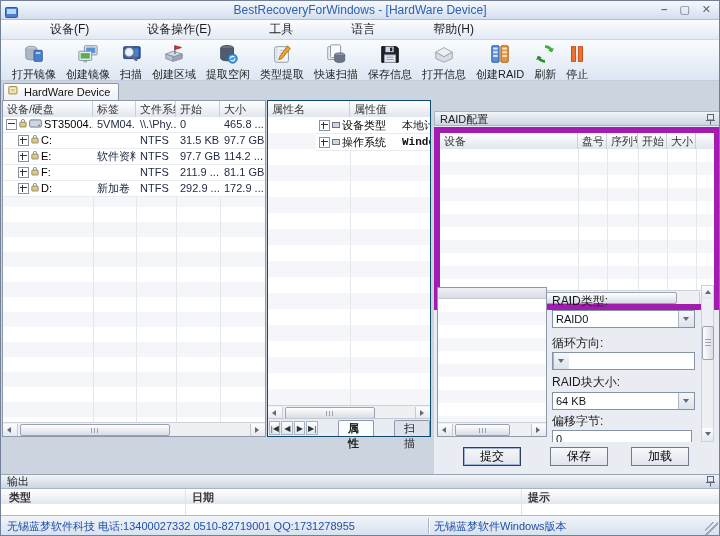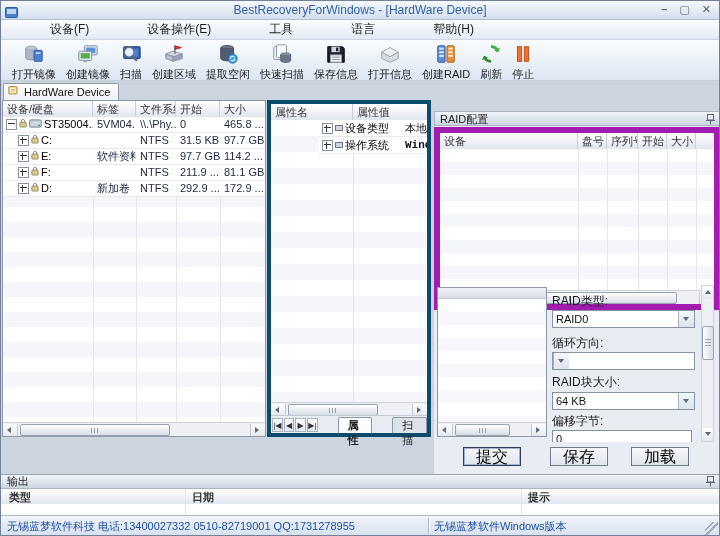--- a/index.html
+++ b/index.html
@@ -50,21 +50,21 @@
   .tri.r{border-top:3px solid transparent;border-bottom:3px solid transparent;border-left:4px solid #5f6a7a;}
   .tri.u{border-left:3px solid transparent;border-right:3px solid transparent;border-bottom:4px solid #5f6a7a;left:3px;top:4px;}
   .tri.d{border-left:3px solid transparent;border-right:3px solid transparent;border-top:4px solid #5f6a7a;left:3px;top:4px;}
   .sb-track{flex:1;position:relative;height:12px;}
   .sb-thumb{position:absolute;top:0;height:12px;background:linear-gradient(#fefefe,#d8dde5);border:1px solid #9aa3b1;border-radius:2px;box-sizing:border-box;}
   .sb-thumb::after{content:"";position:absolute;left:50%;top:3px;width:7px;height:5px;margin-left:-4px;background:repeating-linear-gradient(90deg,#9aa3b1 0 1px,transparent 1px 3px);}
   .vthumb{position:absolute;left:0;width:12px;background:linear-gradient(90deg,#fefefe,#d8dde5);border:1px solid #9aa3b1;border-radius:2px;box-sizing:border-box;}
   .vthumb::after{content:"";position:absolute;top:50%;left:2px;height:7px;width:6px;margin-top:-4px;background:repeating-linear-gradient(180deg,#9aa3b1 0 1px,transparent 1px 3px);}
 
   
-  .prop-panel{position:absolute;left:266px;top:99px;width:164px;height:337px;background:#fff;border:4px solid #0c4a6e;box-sizing:border-box;}
+  .prop-panel{position:absolute;left:266px;top:99px;width:164px;height:337px;background:#fff;border:1px solid #0c4a6e;box-sizing:border-box;}
   .pp-body{position:absolute;left:0;right:0;top:16px;bottom:30px;background:repeating-linear-gradient(180deg,#ffffff 0 16px,#f4f6f9 16px 32px);overflow:hidden;padding-left:48px;}
   .prow{display:flex;height:16px;font-size:11px;line-height:16px;border-bottom:1px solid #e9ebf0;background:#fff;position:relative;z-index:2;}
   .prow .pn{width:82px;flex:none;display:flex;align-items:center;gap:2px;padding-left:3px;color:#000;box-sizing:border-box;}
   .prow .pv{flex:1;padding-left:4px;color:#10131c;white-space:nowrap;overflow:hidden;}
   .pv.mono{font-family:"Liberation Mono","DejaVu Sans Mono",monospace;font-weight:bold;font-size:11px;}
   .pp-hscroll{position:absolute;left:0;right:0;bottom:17px;height:13px;background:#eef0f3;border-top:1px solid #cdd2da;display:flex;align-items:center;}
   .pp-tabs{position:absolute;left:0;right:0;bottom:0;height:17px;background:#e9edf3;border-top:1px solid #c3cad4;display:flex;align-items:flex-end;font-size:11px;}
   .navbtn{width:15px;height:14px;margin:0 0 1px 1px;background:linear-gradient(#fdfdfe,#e2e7ee);border:1px solid #aab3c0;font-size:8px;line-height:13px;text-align:center;color:#333;box-sizing:border-box;}
   .ptab{height:15px;line-height:15px;padding:0 9px;border:1px solid #8e98a8;border-bottom:none;background:#dde2ea;color:#222;margin-left:20px;border-radius:2px 2px 0 0;}
   .ptab.active{background:#fbfcfd;font-weight:bold;}
@@ -80,21 +80,21 @@
   .lb-head{height:10px;background:linear-gradient(#eef1f5,#d8dee7);border-bottom:1px solid #c3cad4;}
   .lb-body{position:absolute;left:0;right:0;top:11px;bottom:12px;background:repeating-linear-gradient(180deg,#ffffff 0 13px,#f5f7fa 13px 26px);}
   .raid-form{position:absolute;left:116px;top:0;width:150px;height:157px;overflow:hidden;font-size:12px;color:#1a1a1a;}
   .raid-form label{position:absolute;left:2px;white-space:nowrap;}
   .combo{position:absolute;left:2px;width:143px;height:18px;background:#fff;border:1px solid #8593a5;box-sizing:border-box;display:flex;align-items:center;font-size:11px;color:#10131c;}
   .combo .ctext{padding-left:3px;white-space:nowrap;overflow:hidden;flex:1;}
   .combo .cbtn{width:15px;height:16px;background:linear-gradient(#f5f7fa,#dde3eb);border-left:1px solid #aab4c2;position:relative;flex:none;}
   .textbox{position:absolute;left:2px;width:140px;height:18px;background:#fff;border:1px solid #8593a5;box-sizing:border-box;font-size:11px;color:#10131c;padding:2px 0 0 3px;}
   .vscroll{position:absolute;left:267px;top:0;width:13px;height:157px;background:#eef0f3;border:1px solid #cdd2da;box-sizing:border-box;}
   .vsb{position:absolute;left:0;width:11px;height:13px;background:linear-gradient(#fdfdfe,#e4e9ef);}
-  .btnrow .btn{position:absolute;top:0;width:58px;height:19px;background:linear-gradient(#f7f8fa,#dfe4ec);border:1px solid #707a88;font-size:16px;text-align:center;line-height:17px;color:#000;box-sizing:border-box;}
+  .btnrow .btn{position:absolute;top:0;width:58px;height:19px;background:linear-gradient(#f7f8fa,#dfe4ec);border:1px solid #707a88;font-size:12px;text-align:center;line-height:17px;color:#000;box-sizing:border-box;}
   .btnrow{position:absolute;left:0;top:336px;width:286px;height:20px;}
   .btn.default{border:1px solid #2f3f55;box-shadow:inset 0 0 0 1px #9fb4d4;}
 
   
   .output{position:absolute;left:0;top:445px;width:718px;height:69px;background:#fff;border-top:1px solid #99a4b5;margin-top:28px;}
   .out-band{position:absolute;left:0;top:0;width:100%;height:14px;background:linear-gradient(#f2f5f9,#ccd5e2);border-bottom:1px solid #aab4c4;font-size:11px;color:#222;line-height:13px;padding-left:6px;box-sizing:border-box;}
   .out-head{position:absolute;left:0;top:14px;width:100%;height:15px;background:linear-gradient(#ffffff,#e1e6ee);border-bottom:1px solid #c8cedb;font-size:11px;color:#333;}
   .out-head span{position:absolute;top:1px;font-weight:bold;}
   .out-body{position:absolute;left:0;top:29px;right:0;bottom:0;background:repeating-linear-gradient(180deg,#ffffff 0 13px,#f5f7fa 13px 26px);}
   .out-vl{position:absolute;top:14px;bottom:0;width:1px;background:#e0e4ea;}
@@ -176,20 +176,31 @@
       <span>创建区域</span>
     </div>
     <div class="tbtn">
       <span><svg viewBox="0 0 24 24" width="22" height="22">
             <ellipse cx="11" cy="5.5" rx="7" ry="2.8" fill="#6a7486" stroke="#434c5c"></ellipse>
             <path d="M4 5.5v11c0 1.6 3.1 2.9 7 2.9s7-1.3 7-2.9v-11" fill="#525c6e" stroke="#434c5c"></path>
             <circle cx="17" cy="17" r="5" fill="#3aa0e8" stroke="#1565a8"></circle>
             <path d="M14.5 17a2.5 2.5 0 0 1 4.4-1.6M19.5 17a2.5 2.5 0 0 1-4.4 1.6" stroke="#fff" fill="none" stroke-width="1.3"></path>
           </svg></span>
       <span>提取空闲</span>
+    </div>
+    <div class="tbtn">
+      <span><svg viewBox="0 0 24 24" width="22" height="22">
+            <rect x="4" y="4" width="15" height="17" rx="2" fill="#f5f7fa" stroke="#8a93a5"></rect>
+            <line x1="6.5" y1="4" x2="6.5" y2="21" stroke="#c3cad6"></line>
+            <line x1="9" y1="8" x2="16" y2="8" stroke="#9fb3cc"></line>
+            <line x1="9" y1="11" x2="16" y2="11" stroke="#9fb3cc"></line>
+            <line x1="9" y1="14" x2="14" y2="14" stroke="#9fb3cc"></line>
+            <path d="M20 2l3 3-9 11-3.5 1.2L11.5 14z" fill="#f0a030" stroke="#b06f14" transform="translate(-2 1)"></path>
+          </svg></span>
+      <span>类型提取</span>
     </div>
     <div class="tbtn">
       <span><svg viewBox="0 0 24 24" width="22" height="22">
             <rect x="3" y="4" width="11" height="14" rx="1" fill="#eef1f6" stroke="#8a93a5"></rect>
             <rect x="6" y="2" width="11" height="14" rx="1" fill="#f8fafc" stroke="#8a93a5"></rect>
             <ellipse cx="16" cy="13" rx="5.5" ry="2.2" fill="#8a93a5" stroke="#5d6675"></ellipse>
             <path d="M10.5 13v6c0 1.2 2.5 2.2 5.5 2.2s5.5-1 5.5-2.2v-6" fill="#6a7486" stroke="#5d6675"></path>
           </svg></span>
       <span>快速扫描</span>
     </div>

